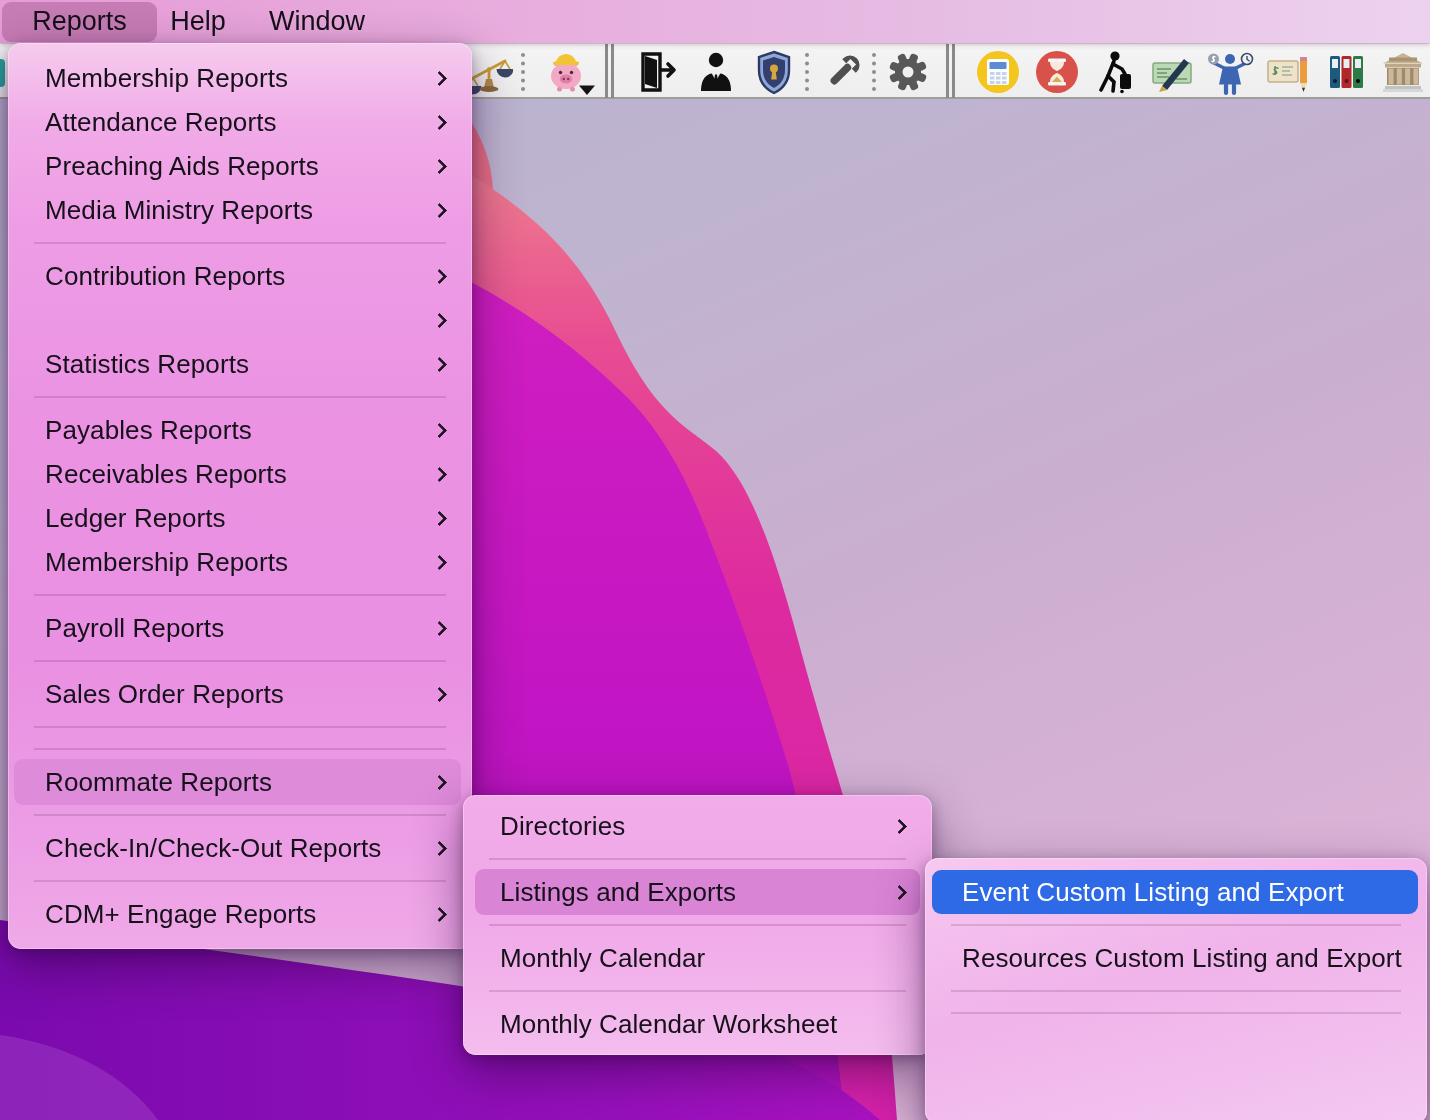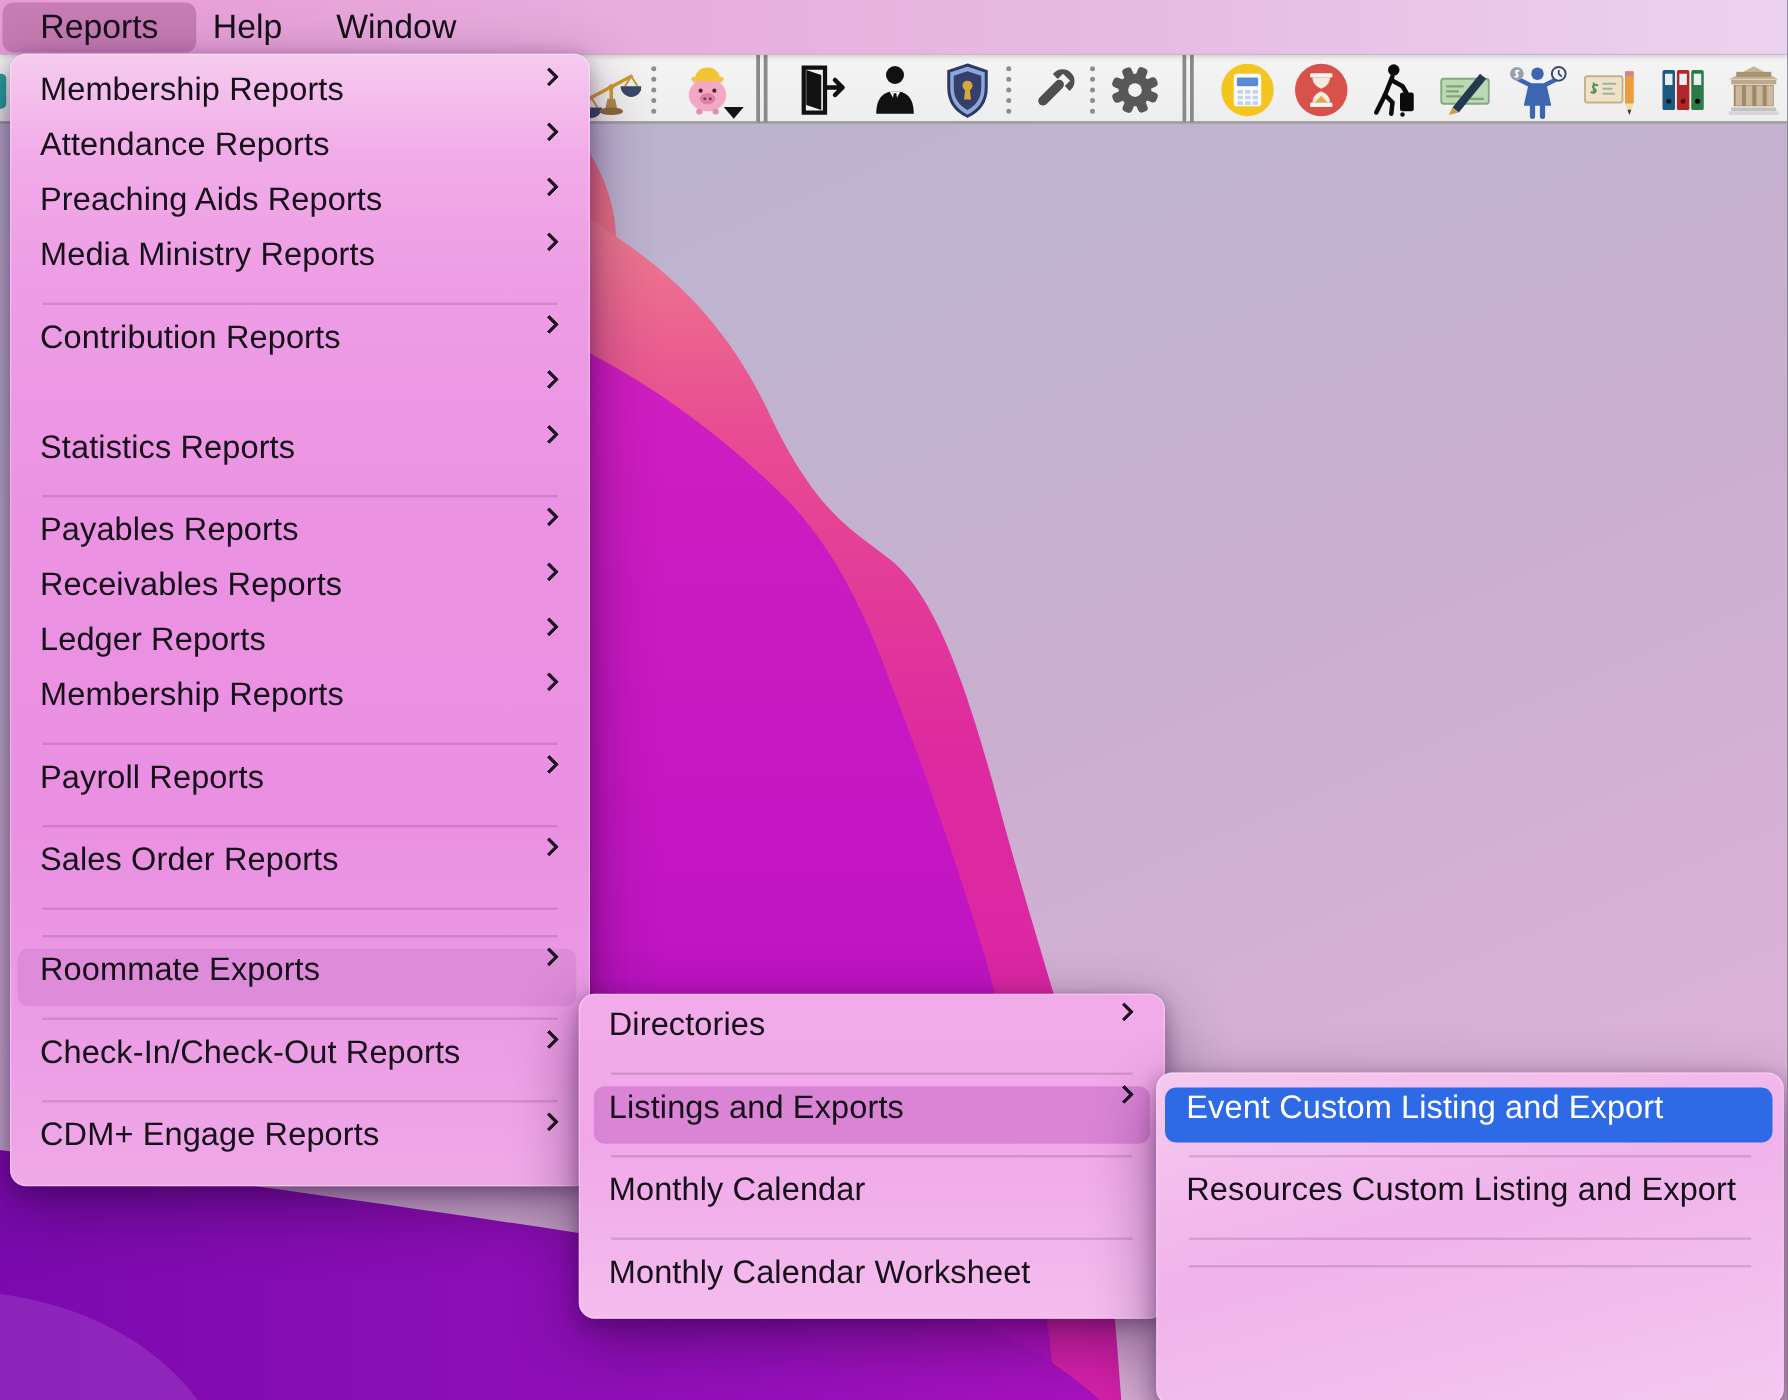--- a/index.html
+++ b/index.html
@@ -45,21 +45,21 @@
     background:linear-gradient(180deg,#f6cbee 0%,#f1abe8 9%,#ee9de5 20%,#eb92e3 42%,#ea90e2 68%,#ec9de5 87%,#efa9e8 100%);
   }
   .menu2 {
     left:463px; top:795px; width:469px; padding:9px 0; z-index:11;
     background:linear-gradient(180deg,#f2ace9 0%,#f0a8e8 45%,#f4bdee 100%);
   }
   .menu3 {
     left:925px; top:858px; width:502px; height:266px; padding:12px 0; z-index:12;
     background:linear-gradient(165deg,#f6c9f0 0%,#f0b3ea 45%,#f4c8f0 100%);
   }
-  .mi { position:relative; height:44px; display:flex; padding:0 27px 0 24px; }
+  .mi { position:relative; height:44px; display:flex; align-items:center; padding:0 27px 0 37px; }
   .mi .lbl { position:relative; z-index:1; white-space:nowrap; }
   .chev {
     margin-left:auto; width:11px; height:11px; flex:none;
     border-top:3.4px solid #1d1522; border-right:3.4px solid #1d1522;
     transform:rotate(45deg); border-radius:1px; position:relative; z-index:1;
   }
   .sep { height:22px; position:relative; }
   .sep::after { content:""; position:absolute; left:26px; right:26px; top:10px; height:2px; background:rgba(75,25,75,.16); }
   .mi.hl::before {
     content:""; position:absolute; left:6px; right:11px; top:-1px; bottom:-1px;
@@ -374,21 +374,21 @@
         <span class="chev"></span>
       </div>
     <div class="sep"></div>
     <div class="mi">
         <span class="lbl">Sales Order Reports</span>
         <span class="chev"></span>
       </div>
     <div class="sep"></div>
     <div class="sep"></div>
     <div class="mi hl">
-        <span class="lbl">Roommate Exports</span>
+        <span class="lbl">Roommate Reports</span>
         <span class="chev"></span>
       </div>
     <div class="sep"></div>
     <div class="mi">
         <span class="lbl">Check-In/Check-Out Reports</span>
         <span class="chev"></span>
       </div>
     <div class="sep"></div>
     <div class="mi">
         <span class="lbl">CDM+ Engage Reports</span>

